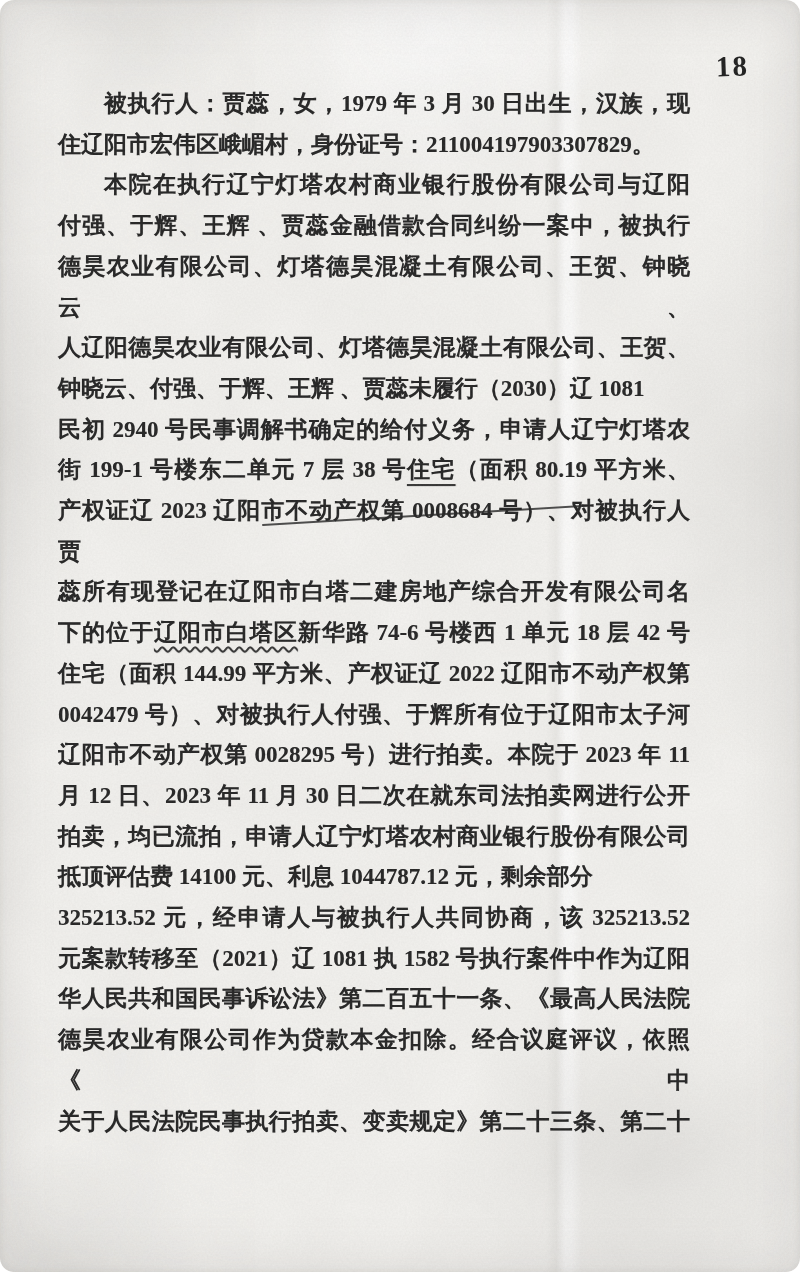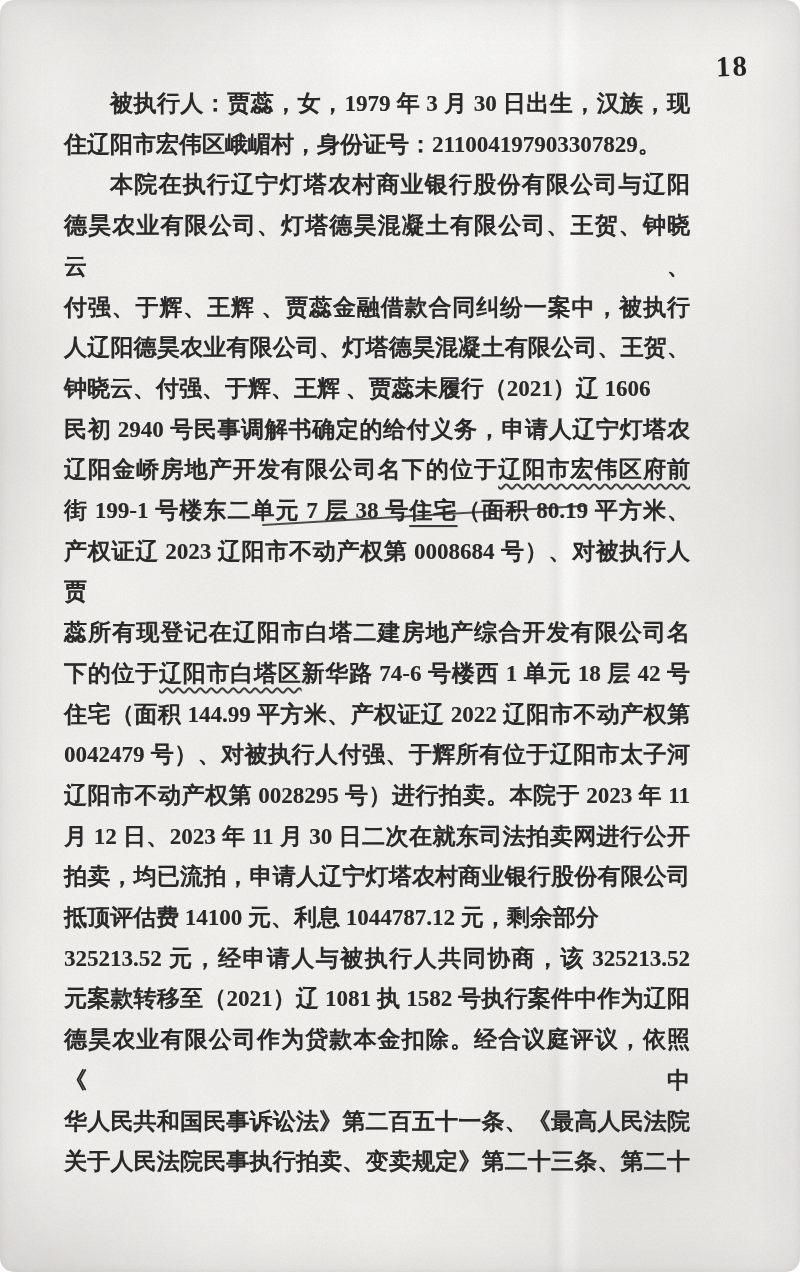--- a/index.html
+++ b/index.html
@@ -22,21 +22,21 @@
     border-radius:14px;
     box-shadow:inset 0 0 55px rgba(110,108,104,0.18), inset 0 0 7px rgba(140,138,134,0.15);
     overflow:hidden;
   }
   .noise{position:absolute;left:0;top:0;pointer-events:none;}
   .textblock{
     position:absolute;left:58px;top:84px;width:632px;
     font-size:23px;line-height:40.7px;font-weight:bold;color:#232323;
     text-shadow:0.3px 0.3px 0 rgba(30,30,30,0.35);
   }
-  .ln{text-align:justify;margin-left:6px;}
+  .ln{text-align:justify;}
   .just{text-align-last:justify;}
   .ind{text-indent:46px;}
   .wavy{
     text-decoration-line:underline;text-decoration-style:wavy;
     text-decoration-color:rgba(40,40,40,0.9);
     text-decoration-thickness:1.6px;text-underline-offset:6px;
   }
   .uline{
     text-decoration-line:underline;text-decoration-style:solid;
     text-decoration-color:rgba(40,40,40,0.9);
@@ -67,40 +67,39 @@
     </defs>
     <rect width="800" height="1272" filter="url(#blotch)" opacity="0.16"></rect>
   </svg>
 
   <div class="pagenum">18</div>
 
   <div class="textblock">
     <div class="ln ind just">被执行人：贾蕊，女，1979 年 3 月 30 日出生，汉族，现</div>
     <div class="ln">住辽阳市宏伟区峨嵋村，身份证号：211004197903307829。</div>
     <div class="ln ind just">本院在执行辽宁灯塔农村商业银行股份有限公司与辽阳</div>
+    <div class="ln just">付强、于辉、王辉 、贾蕊金融借款合同纠纷一案中，被执行</div>
     <div class="ln just">德昊农业有限公司、灯塔德昊混凝土有限公司、王贺、钟晓云、</div>
-    <div class="ln just">付强、于辉、王辉 、贾蕊金融借款合同纠纷一案中，被执行</div>
     <div class="ln just">人辽阳德昊农业有限公司、灯塔德昊混凝土有限公司、王贺、</div>
-    <div class="ln">钟晓云、付强、于辉、王辉 、贾蕊未履行（2021）辽 1606</div>
+    <div class="ln">钟晓云、付强、于辉、王辉 、贾蕊未履行（2030）辽 1081</div>
     <div class="ln just">民初 2940 号民事调解书确定的给付义务，申请人辽宁灯塔农</div>
-    <div class="ln just"><span>辽阳金峤房地产开发有限公司名下的位于</span><span class="wavy">辽阳市宏伟区府前</span></div>
     <div class="ln just"><span>街 199-1 号楼东二单元 7 层 38 号</span><span class="uline">住宅</span><span>（面积 80.19 平方米、</span></div>
     <div class="ln just">产权证辽 2023 辽阳市不动产权第 0008684 号）、对被执行人贾</div>
     <div class="ln just">蕊所有现登记在辽阳市白塔二建房地产综合开发有限公司名</div>
     <div class="ln just"><span>下的位于</span><span class="wavy">辽阳市白塔区</span><span>新华路 74-6 号楼西 1 单元 18 层 42 号</span></div>
     <div class="ln just">住宅（面积 144.99 平方米、产权证辽 2022 辽阳市不动产权第</div>
     <div class="ln just">0042479 号）、对被执行人付强、于辉所有位于辽阳市太子河</div>
     <div class="ln just">辽阳市不动产权第 0028295 号）进行拍卖。本院于 2023 年 11</div>
     <div class="ln just">月 12 日、2023 年 11 月 30 日二次在就东司法拍卖网进行公开</div>
     <div class="ln just">拍卖，均已流拍，申请人辽宁灯塔农村商业银行股份有限公司</div>
     <div class="ln">抵顶评估费 14100 元、利息 1044787.12 元，剩余部分</div>
     <div class="ln just">325213.52 元，经申请人与被执行人共同协商，该 325213.52</div>
     <div class="ln just">元案款转移至（2021）辽 1081 执 1582 号执行案件中作为辽阳</div>
+    <div class="ln just">华人民共和国民事诉讼法》第二百五十一条、《最高人民法院</div>
     <div class="ln just">德昊农业有限公司作为贷款本金扣除。经合议庭评议，依照《中</div>
-    <div class="ln just">华人民共和国民事诉讼法》第二百五十一条、《最高人民法院</div>
     <div class="ln just">关于人民法院民事执行拍卖、变卖规定》第二十三条、第二十</div>
 
   </div>
 
   <div class="penstroke"></div>
 
   <svg class="noise" width="800" height="1272" aria-hidden="true">
     <defs>
       <filter id="grain" x="0" y="0" width="100%" height="100%">
         <feTurbulence type="fractalNoise" baseFrequency="0.55" numOctaves="2" seed="11"></feTurbulence>

